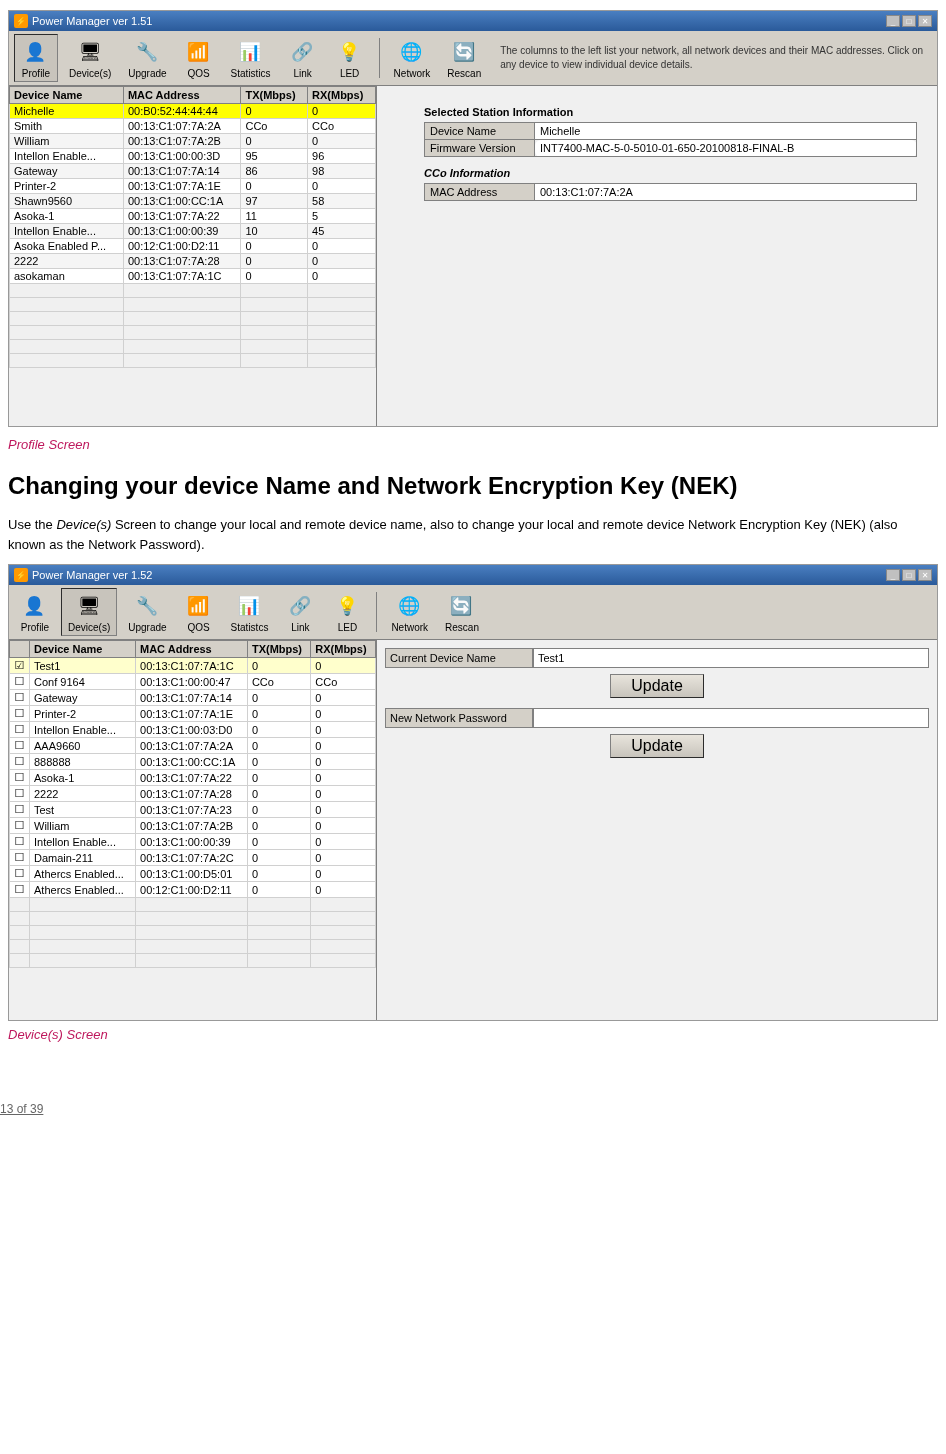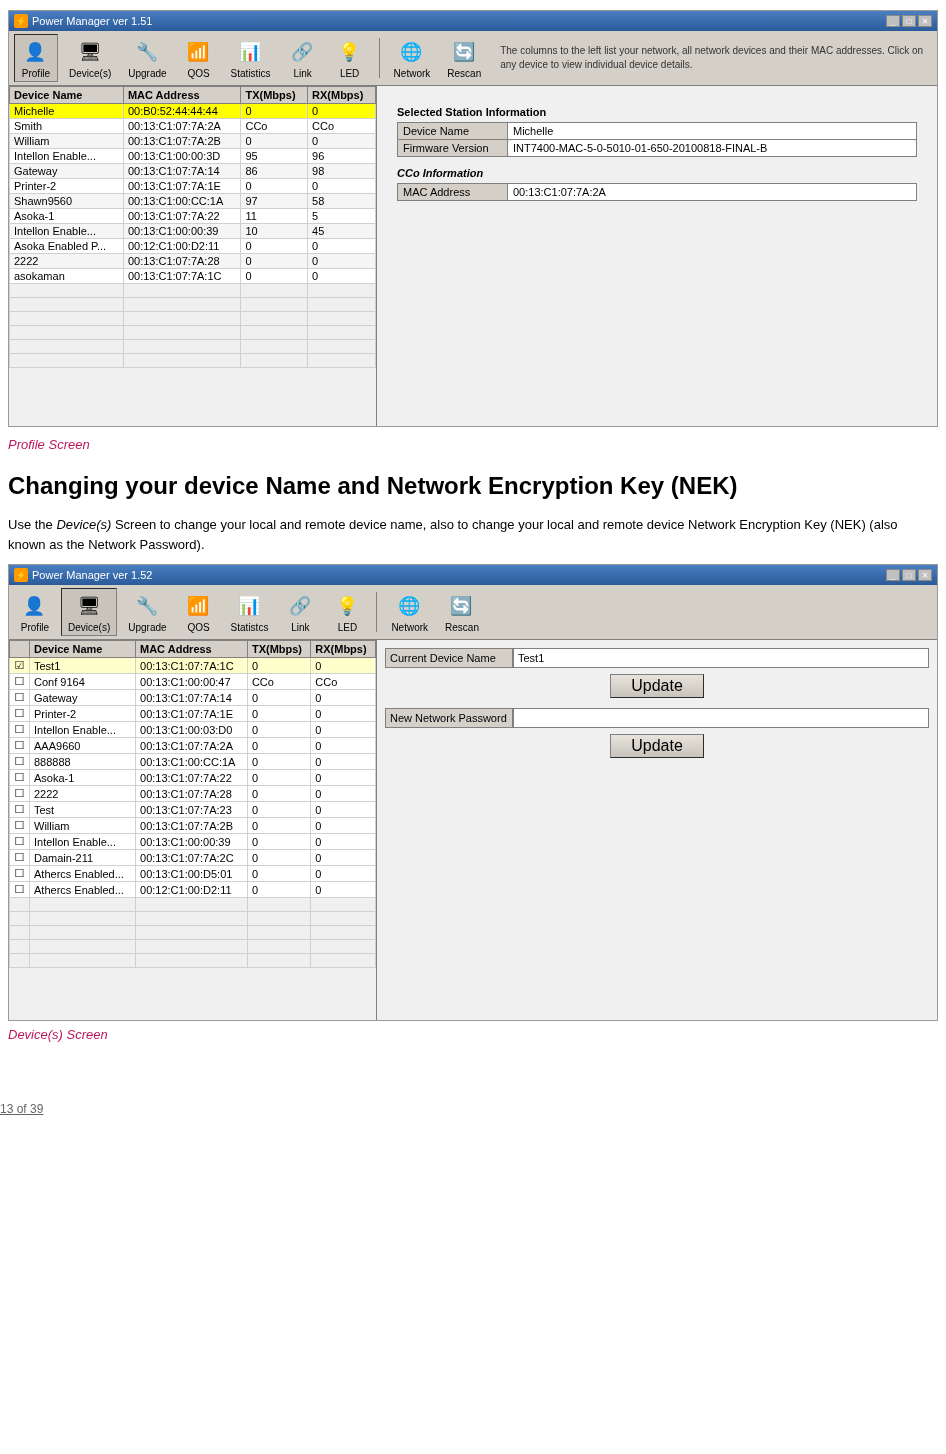--- a/index.html
+++ b/index.html
@@ -159,20 +159,21 @@
     }
     .device-table tbody tr.empty-row td {
       height: 14px;
     }
 
     
     .info-panel {
       flex: 1;
       padding: 20px;
       background: #f0f0f0;
+      margin-left: 27px;
     }
     .info-section-title {
       font-size: 11px;
       font-weight: bold;
       margin-bottom: 4px;
       color: #000;
     }
     .info-table {
       width: 100%;
       border-collapse: collapse;
@@ -239,21 +240,21 @@
       padding: 8px;
       background: #f0f0f0;
       font-size: 11px;
     }
     .form-row {
       display: flex;
       align-items: center;
       margin-bottom: 6px;
     }
     .form-label {
-      width: 128px;
+      width: 148px;
       font-size: 11px;
       padding: 2px 4px;
       background: #d4d0c8;
       border: 1px solid #808080;
       height: 20px;
       display: flex;
       align-items: center;
     }
     .form-value {
       height: 20px;

